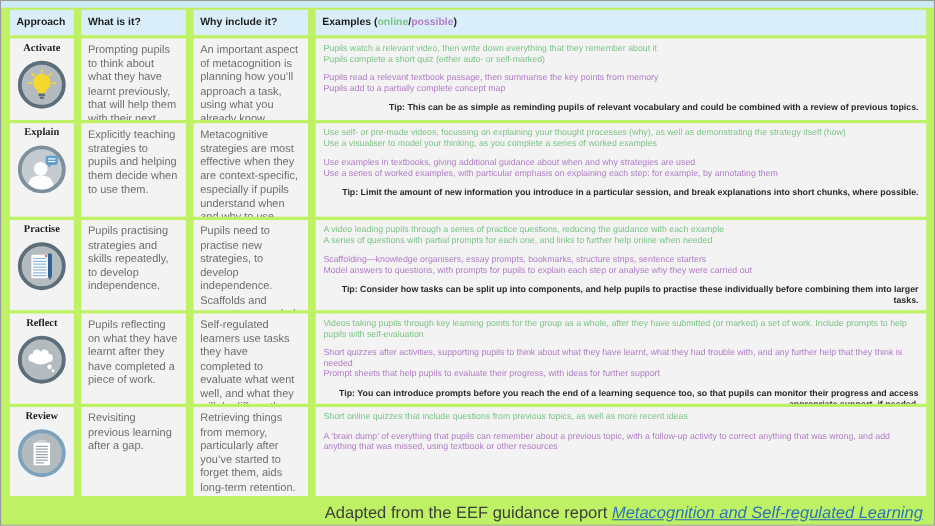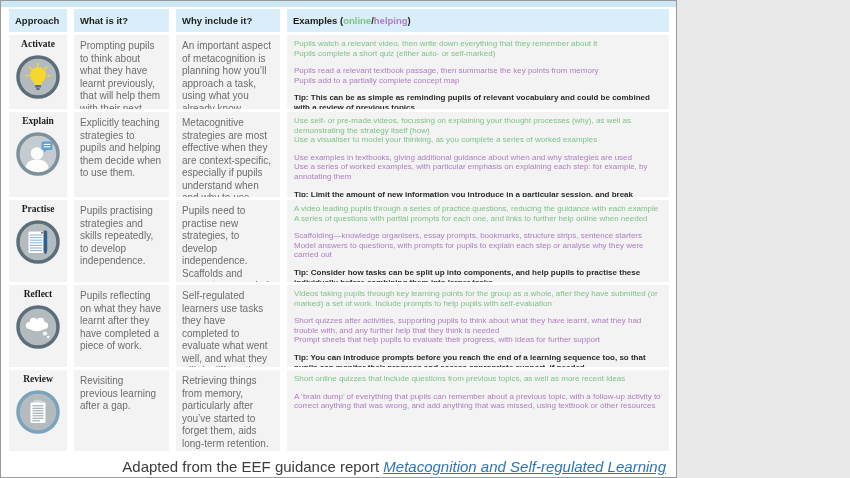--- a/index.html
+++ b/index.html
@@ -1,20 +1,20 @@
 <!DOCTYPE html>
 <html><head>
 <meta charset="utf-8">
 <style>
   * { margin: 0; padding: 0; box-sizing: border-box; }
   html, body { background: #e8e8e8; }
   .page {
     position: relative;
-    width: 677px; height: 478px;
-    background: #ffffff;
+    width: 850px; height: 478px;
+    background: #bef264;
     border: 1px solid #9a9a9a;
     font-family: "Liberation Sans", sans-serif;
     overflow: hidden;
   }
   .top-strip { height: 6px; background: #cde9f5; }
   .grid {
     display: grid;
     grid-template-columns: 58px 95px 104px 1fr;
     grid-template-rows: 23px 74px 85px 82px 82px 81px;
     gap: 3px 7px;
@@ -37,21 +37,21 @@
     color: #6d6d6d;
   }
   .approach-cell { text-align: center; padding-top: 4px; }
   .approach-label { font-size: 9.5px; font-weight: bold; color: #1c1c1c; font-family: Liberation Serif, serif; }
   .icon-circle { margin-top: 5px; display: inline-block; line-height: 0; }
   .examples-cell { padding: 4px 7px; font-size: 8px; line-height: 1.2; }
   .ex { margin: 0; }
   .grp { margin-top: 8px; }
   .online { color: #7cc386; }
   .offline { color: #b07cc4; }
-  .tip { color: #2b2b2b; font-weight: bold; }
+  .tip { color: #2b2b2b; font-weight: bold; text-align: right; }
   .footer {
     text-align: right;
     padding: 7px 10px 0 0;
     font-size: 15px;
     color: #3d3d3d;
   }
   .footer a {
     color: #2e74b5;
     font-style: italic;
     text-decoration: underline;
@@ -66,21 +66,21 @@
 
   <div class="grid">
 
     <div class="hcell">Approach</div>
     <div class="hcell">What is it?</div>
     <div class="hcell">Why include it?</div>
     <div class="hcell">
         <span>Examples (</span>
         <span class="online-word">online</span>
         <span> / </span>
-        <span class="offline-word">helping</span>
+        <span class="offline-word">possible</span>
         <span>)</span>
       </div>
 
     <div class="cell approach-cell">
       <div class="approach-label">Activate</div>
       <span class="icon-circle">
         <svg viewBox="0 0 46 46" width="46" height="46">
           <circle cx="23" cy="23" r="20" fill="#b4bbbe" stroke="#5c6e79" stroke-width="3.5"></circle>
           <g stroke="#f6d72e" stroke-width="1.6" stroke-linecap="round">
             <line x1="23" y1="9.5" x2="23" y2="12"></line>

